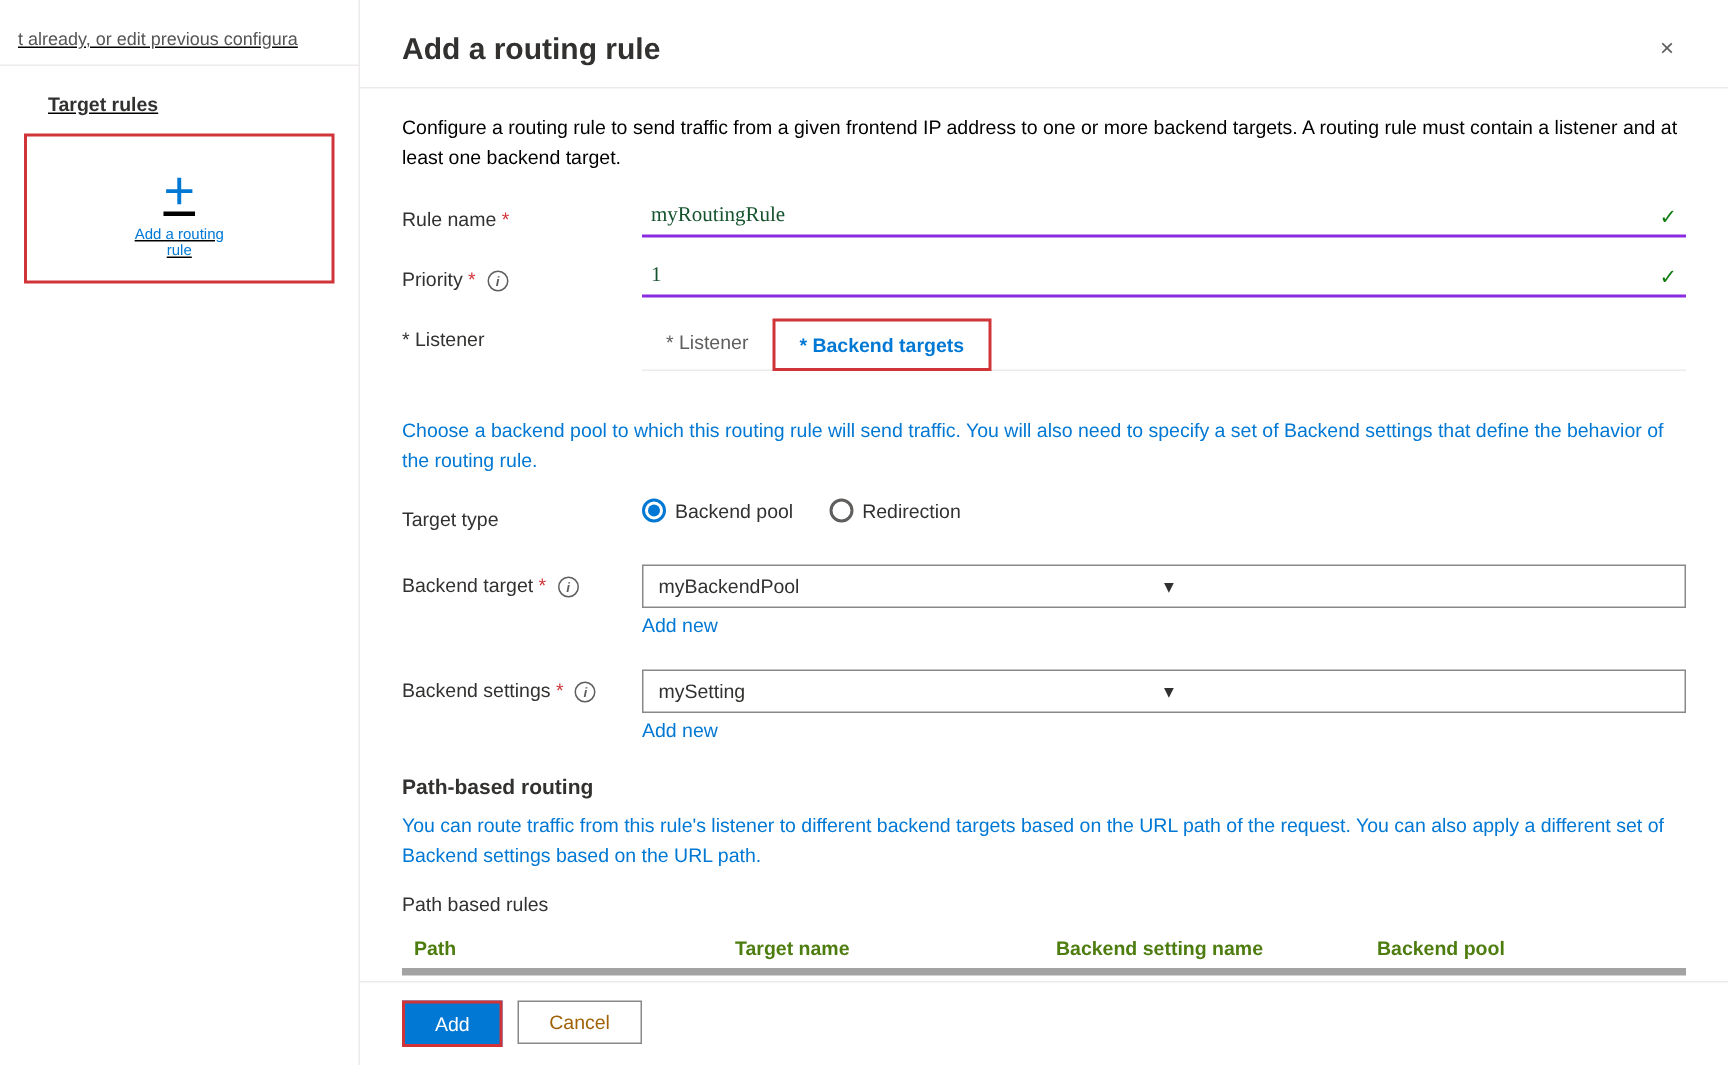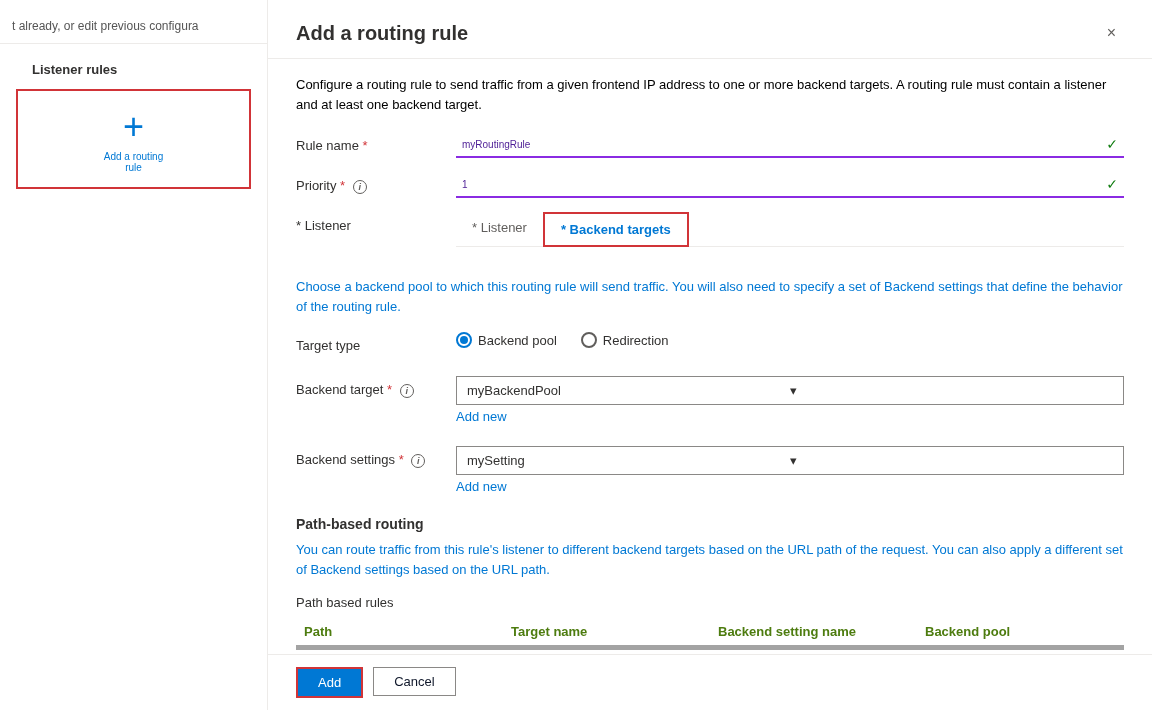--- a/index.html
+++ b/index.html
@@ -7,27 +7,28 @@
       font-family: 'Segoe UI', Arial, sans-serif;
       font-size: 13px;
       background: #f3f2f1;
       display: flex;
       height: 710px;
       overflow: hidden;
     }
 
     
     .sidebar {
-      width: 268px;
+      width: 240px;
       background: #fff;
       border-right: 1px solid #edebe9;
       display: flex;
       flex-direction: column;
       padding: 10px 0;
       flex-shrink: 0;
+      text-decoration: underline;
     }
     .sidebar-truncated {
       font-size: 12px;
       color: #555;
       padding: 8px 12px;
       line-height: 1.4;
       border-bottom: 1px solid #edebe9;
       margin-bottom: 10px;
     }
     .sidebar-section-title {
@@ -127,24 +128,25 @@
       position: relative;
       border-bottom: 2px solid #8a2be2;
       display: flex;
       align-items: center;
       padding: 4px 6px;
       background: #fff;
     }
     .text-input-wrapper input {
       border: none;
       outline: none;
-      font-size: 10px;
-      color: #4c1d95;
+      font-size: 14px;
+      color: #14532d;
       flex: 1;
       background: transparent;
+      font-family: Liberation Serif, serif;
     }
     .check-icon {
       color: #107c10;
       font-size: 14px;
     }
 
     
     .tabs-row {
       display: flex;
       margin-bottom: 16px;
@@ -280,21 +282,21 @@
       background: #0078d4;
       color: #fff;
       border: 2px solid #d13438;
       padding: 6px 20px;
       font-size: 13px;
       cursor: pointer;
       font-weight: 500;
     }
     .btn-secondary {
       background: #fff;
-      color: #0f172a;
+      color: #a16207;
       border: 1px solid #8a8886;
       padding: 6px 20px;
       font-size: 13px;
       cursor: pointer;
     }
 
     .info-icon {
       display: inline-flex;
       align-items: center;
       justify-content: center;
@@ -311,21 +313,21 @@
       vertical-align: middle;
     }
   </style>
 </head>
 <body>
 
 <div class="sidebar">
   <div class="sidebar-truncated">t already, or edit previous configura</div>
 
   <div style="padding: 0 16px 8px;">
-    <div class="sidebar-section-title">Listener rules</div>
+    <div class="sidebar-section-title">Target rules</div>
   </div>
 
   <div class="add-rule-card">
     <div class="add-rule-plus">+</div>
     <div class="add-rule-label">Add a routing<br>rule</div>
   </div>
 </div>
 
 <div class="main-panel">
   <div class="dialog">

